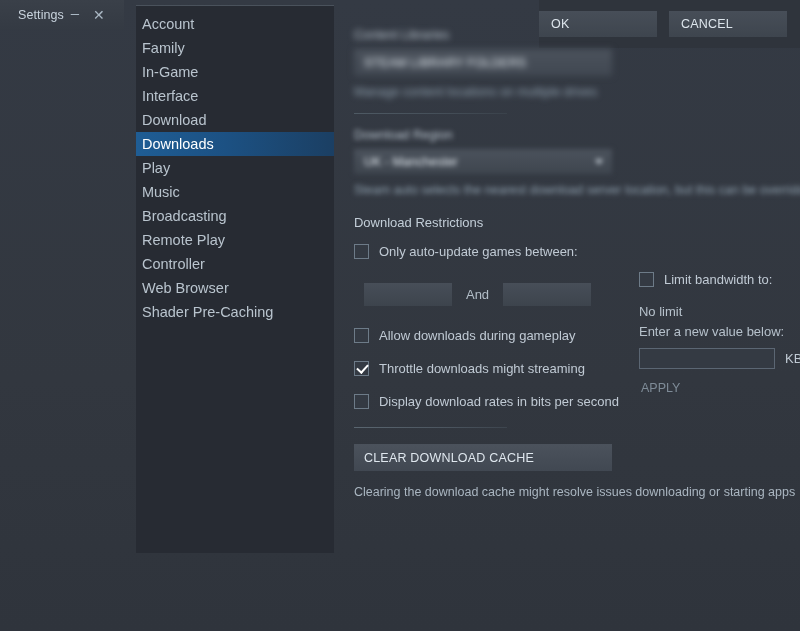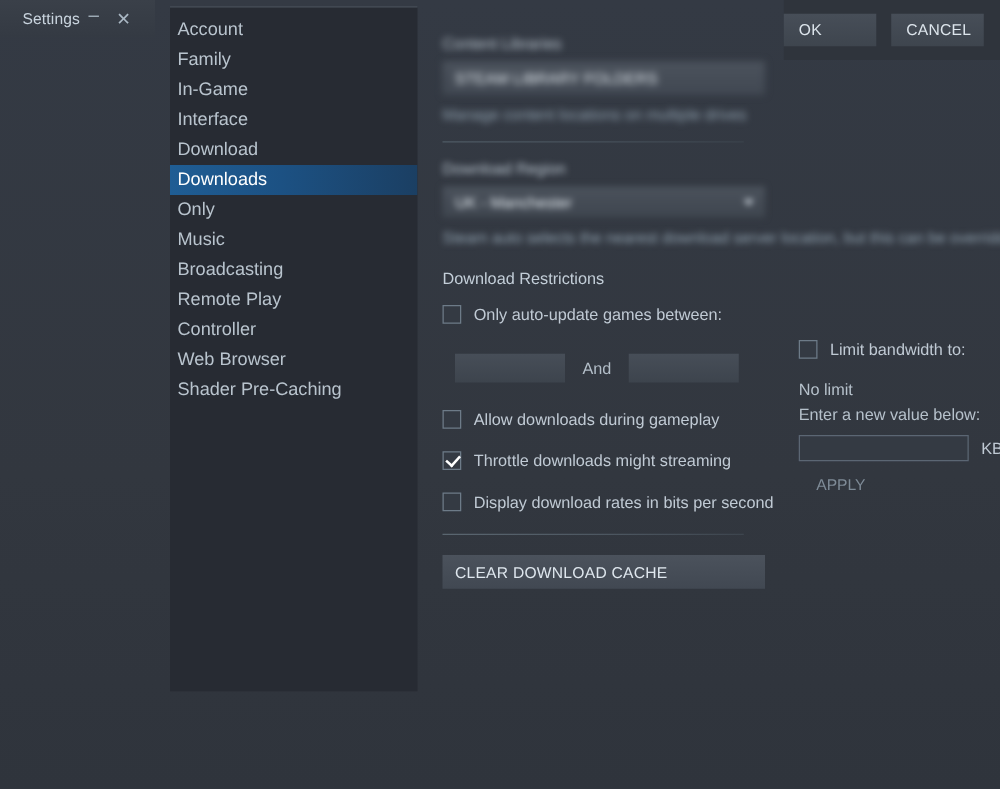--- a/index.html
+++ b/index.html
@@ -248,21 +248,21 @@
     background: #343a43;
     border: 1px solid #5b6673;
   }
   .kb-unit {
     font-size: 13px;
     color: #c0cad4;
     margin-left: 10px;
   }
   .apply-btn {
     margin-top: 12px;
-    margin-left: 14px;
+    margin-left: 2px;
     font-size: 12.5px;
     color: #7e8b97;
     background: none;
     border: none;
     font-family: inherit;
     cursor: default;
     padding: 0;
   }
 
   .divider-2 {
@@ -298,21 +298,21 @@
     flex: 0 0 48px;
     height: 48px;
     background: #2f343c;
     display: flex;
     align-items: center;
     justify-content: flex-end;
     padding-right: 13px;
     gap: 12px;
   }
   .footer-btn {
-    width: 74px;
+    width: 118px;
     height: 26px;
     background: linear-gradient(180deg, #474e58 0%, #3e454e 100%);
     border: none;
     color: #dde5ec;
     font-family: inherit;
     font-size: 12.5px;
     display: flex;
     align-items: center;
     padding-left: 12px;
     letter-spacing: .2px;
@@ -347,21 +347,21 @@
       <div class="nav-item">
           <span>Interface</span>
         </div>
       <div class="nav-item">
           <span>Download</span>
         </div>
       <div class="nav-item selected">
           <span>Downloads</span>
         </div>
       <div class="nav-item">
-          <span>Only</span>
+          <span>Play</span>
         </div>
       <div class="nav-item">
           <span>Music</span>
         </div>
       <div class="nav-item">
           <span>Broadcasting</span>
         </div>
       <div class="nav-item">
           <span>Remote Play</span>
         </div>
@@ -440,20 +440,21 @@
             <span class="kb-unit">KB/s</span>
           </div>
 
           <button class="apply-btn">APPLY</button>
         </div>
       </div>
 
       <div class="divider-2"></div>
 
       <button class="cache-btn">CLEAR DOWNLOAD CACHE</button>
+      <div class="cache-hint">Clearing the download cache might resolve issues downloading or starting apps</div>
 
     </div>
   </div>
 
   <div class="footer">
     <button class="footer-btn">OK</button>
     <button class="footer-btn">CANCEL</button>
   </div>
 
 </div>

